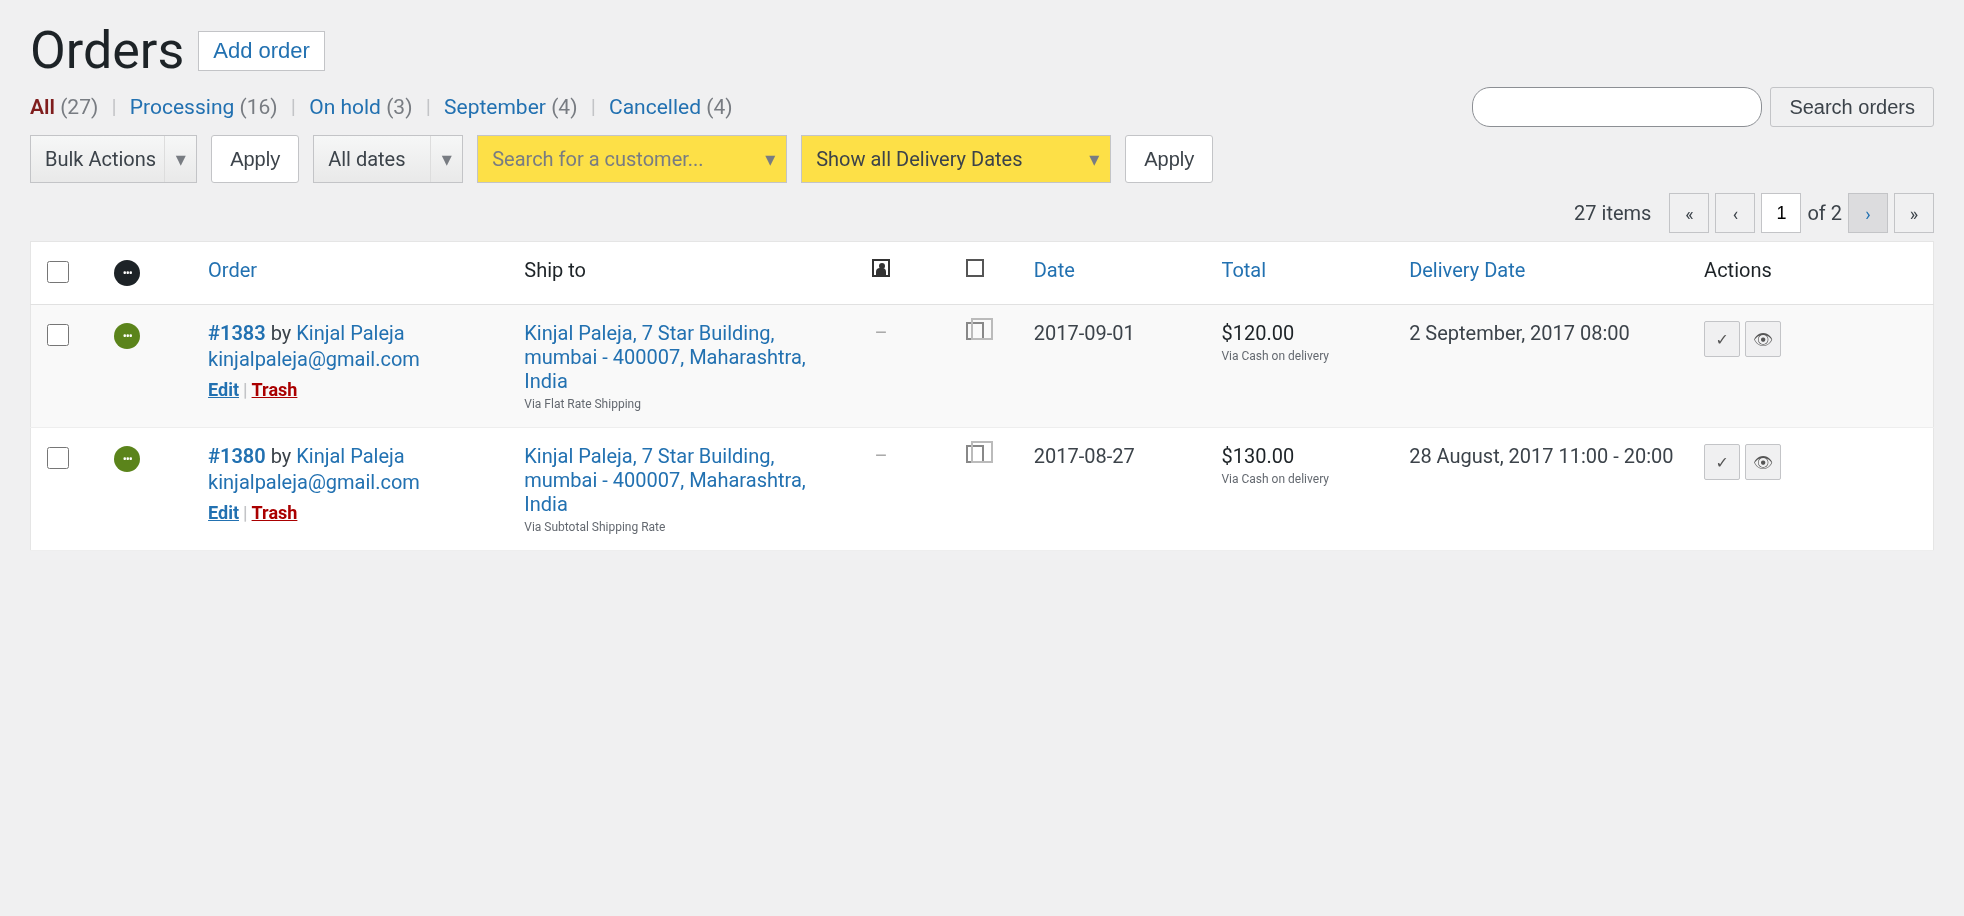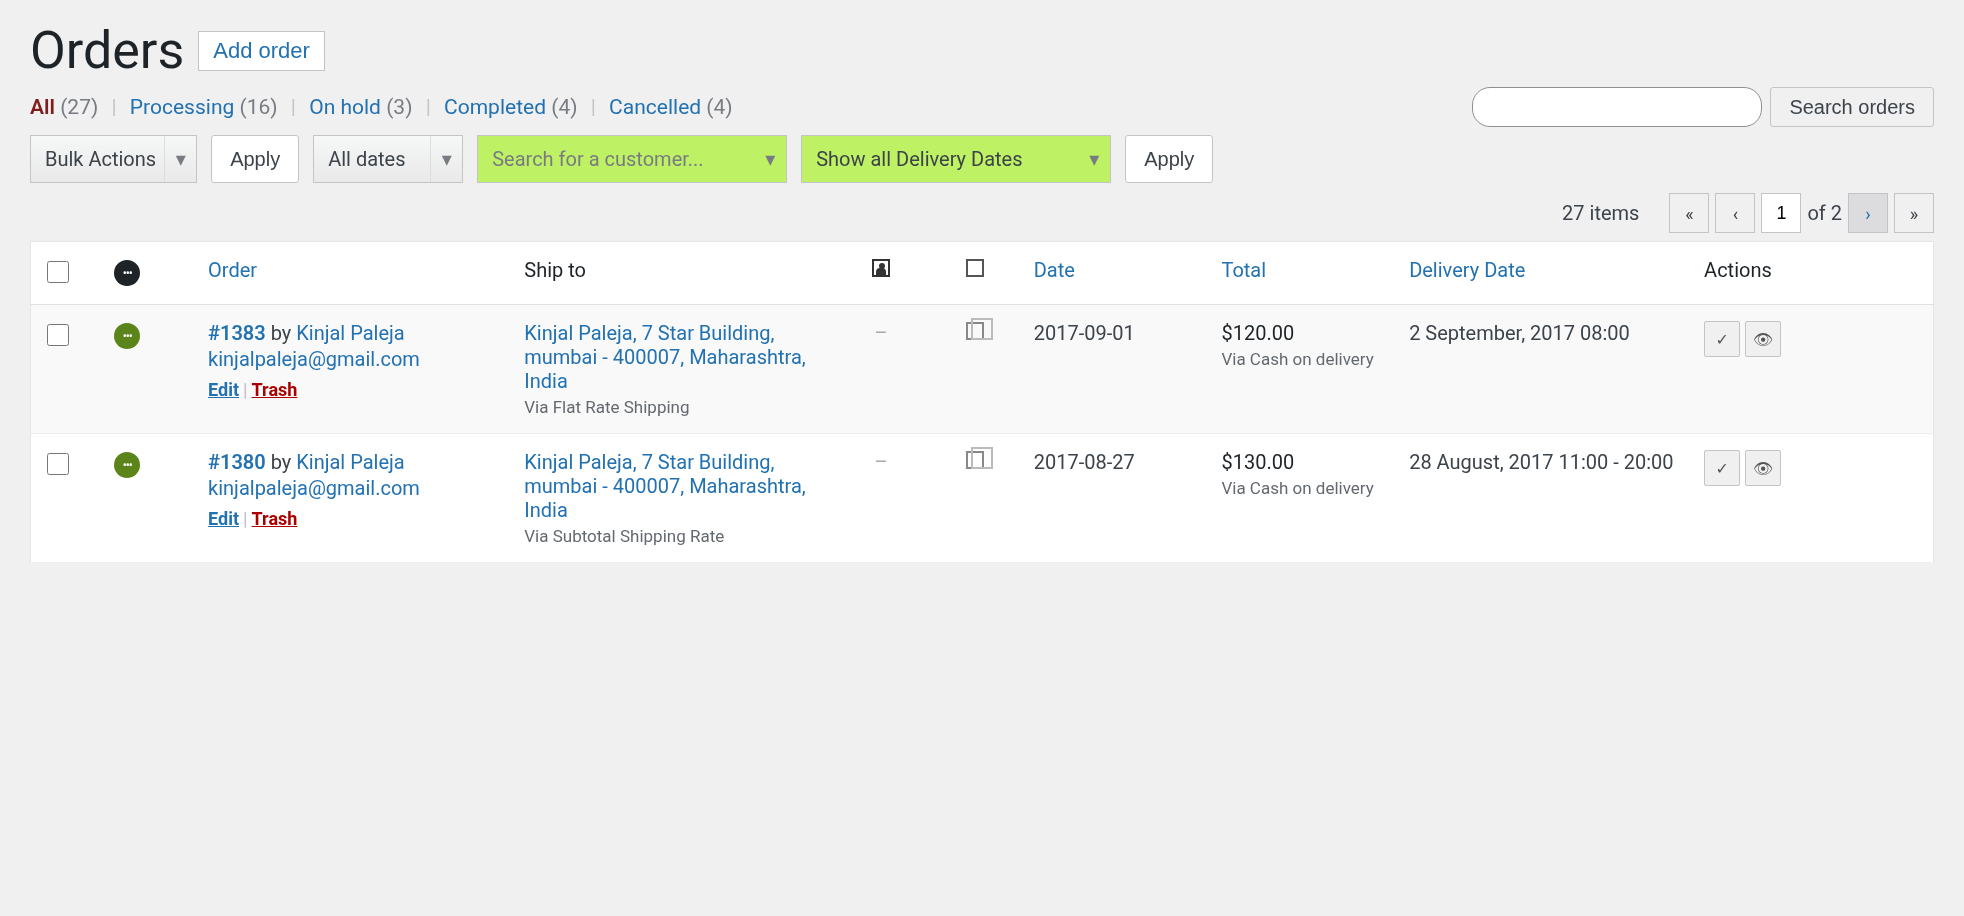--- a/index.html
+++ b/index.html
@@ -78,21 +78,21 @@
     border: 1px solid #c3c4c7;
     background: linear-gradient(#f6f7f7,#e9e9e9);
     padding: 0 40px 0 14px;
     height: 48px;
     font-size: 20px;
     color: #3c434a;
     cursor: pointer;
     min-width: 150px;
   }
   .dropdown-white {
-    background: #bef264;
+    background: #fde047;
   }
   .dropdown .caret {
     position: absolute;
     right: 0; top: 0; bottom: 0; width: 32px;
     display:flex; align-items:center; justify-content:center;
     color: #787c82;
     border-left: 1px solid #ddd;
   }
   .dropdown-white .caret { border-left: none; }
   .btn-std {
@@ -102,21 +102,21 @@
     padding: 0 18px;
     font-size: 20px;
     color: #3c434a;
     cursor: pointer;
     border-radius: 3px;
   }
   .pagination-row {
     display:flex; justify-content:flex-end; align-items:center; gap:6px;
     font-size: 20px; color: #3c434a; margin: 8px 0 0 0;
   }
-  .pagination-row .items-count { margin-right: 24px; }
+  .pagination-row .items-count { margin-right: 12px; }
   .page-btn {
     border: 1px solid #c3c4c7;
     background: #f0f0f1;
     width: 40px; height: 40px;
     display:inline-flex; align-items:center; justify-content:center;
     cursor:pointer;
     color: #3c434a;
     font-size: 18px;
   }
   .page-btn.active { background: #dcdcde; color:#2271b1;}
@@ -155,21 +155,21 @@
     width: 22px; height: 22px; cursor:pointer;
   }
   a.link { color: #2271b1; text-decoration: none; }
   .row-order-id { font-weight: 600; color: #2271b1;}
   .row-by { color: #3c434a; font-weight: 400;}
   .row-email { display:block; color: #2271b1; margin-top:2px;}
   .row-actions { margin-top: 8px; font-size: 18px; font-weight: bold;}
   .row-actions .edit { color: #2271b1;}
   .row-actions .trash { color: #a00;}
   .row-actions .sep { color: #c3c4c7; padding: 0 4px;}
-  .via { color: #646970; font-size: 17px; margin-top: 4px; display:block;}
+  .via { color: #646970; font-size: 12px; margin-top: 4px; display:block;}
   .dash { color: #aaa; }
   .icon-sq {
     display:inline-block; width:18px; height:18px;
     border: 2px solid #555;
     position:relative;
   }
   .icon-sq-stack {
     display:inline-block; width:18px; height:18px;
     border: 2px solid #888;
     position:relative;
@@ -220,21 +220,21 @@
 <div class="status-filters">
   <span class="all-label">All</span>
   <span>(27)</span>
   <span class="sep">|</span>
   <a href="#">Processing</a>
   <span>(16)</span>
   <span class="sep">|</span>
   <a href="#">On hold</a>
   <span>(3)</span>
   <span class="sep">|</span>
-  <a href="#">Completed</a>
+  <a href="#">September</a>
   <span>(4)</span>
   <span class="sep">|</span>
   <a href="#">Cancelled</a>
   <span>(4)</span>
 </div>
 
 <div class="search-box">
   <input class="search-input" type="text" style="">
   <button class="search-btn">Search orders</button>
 </div>

